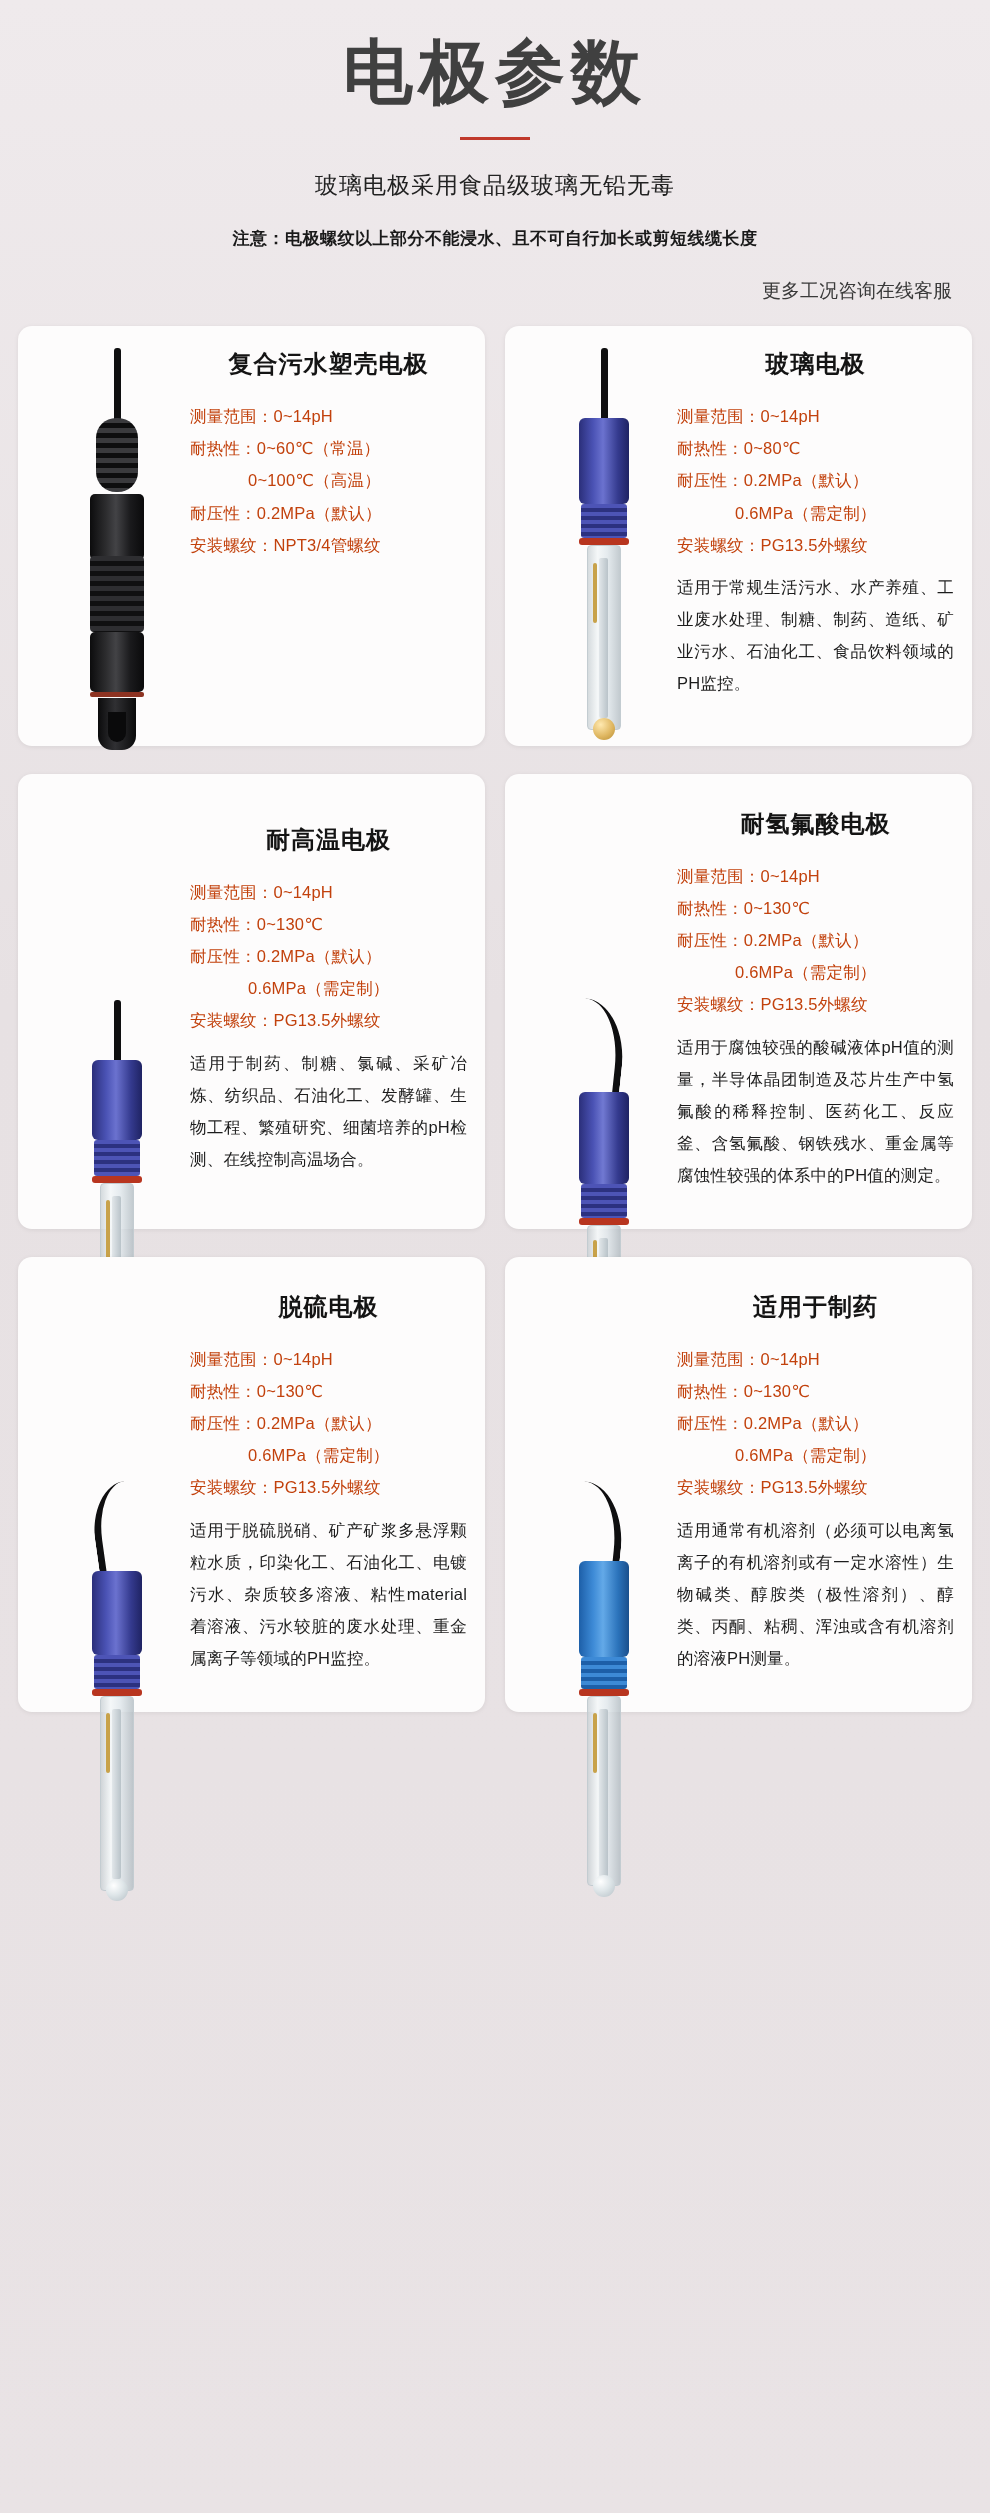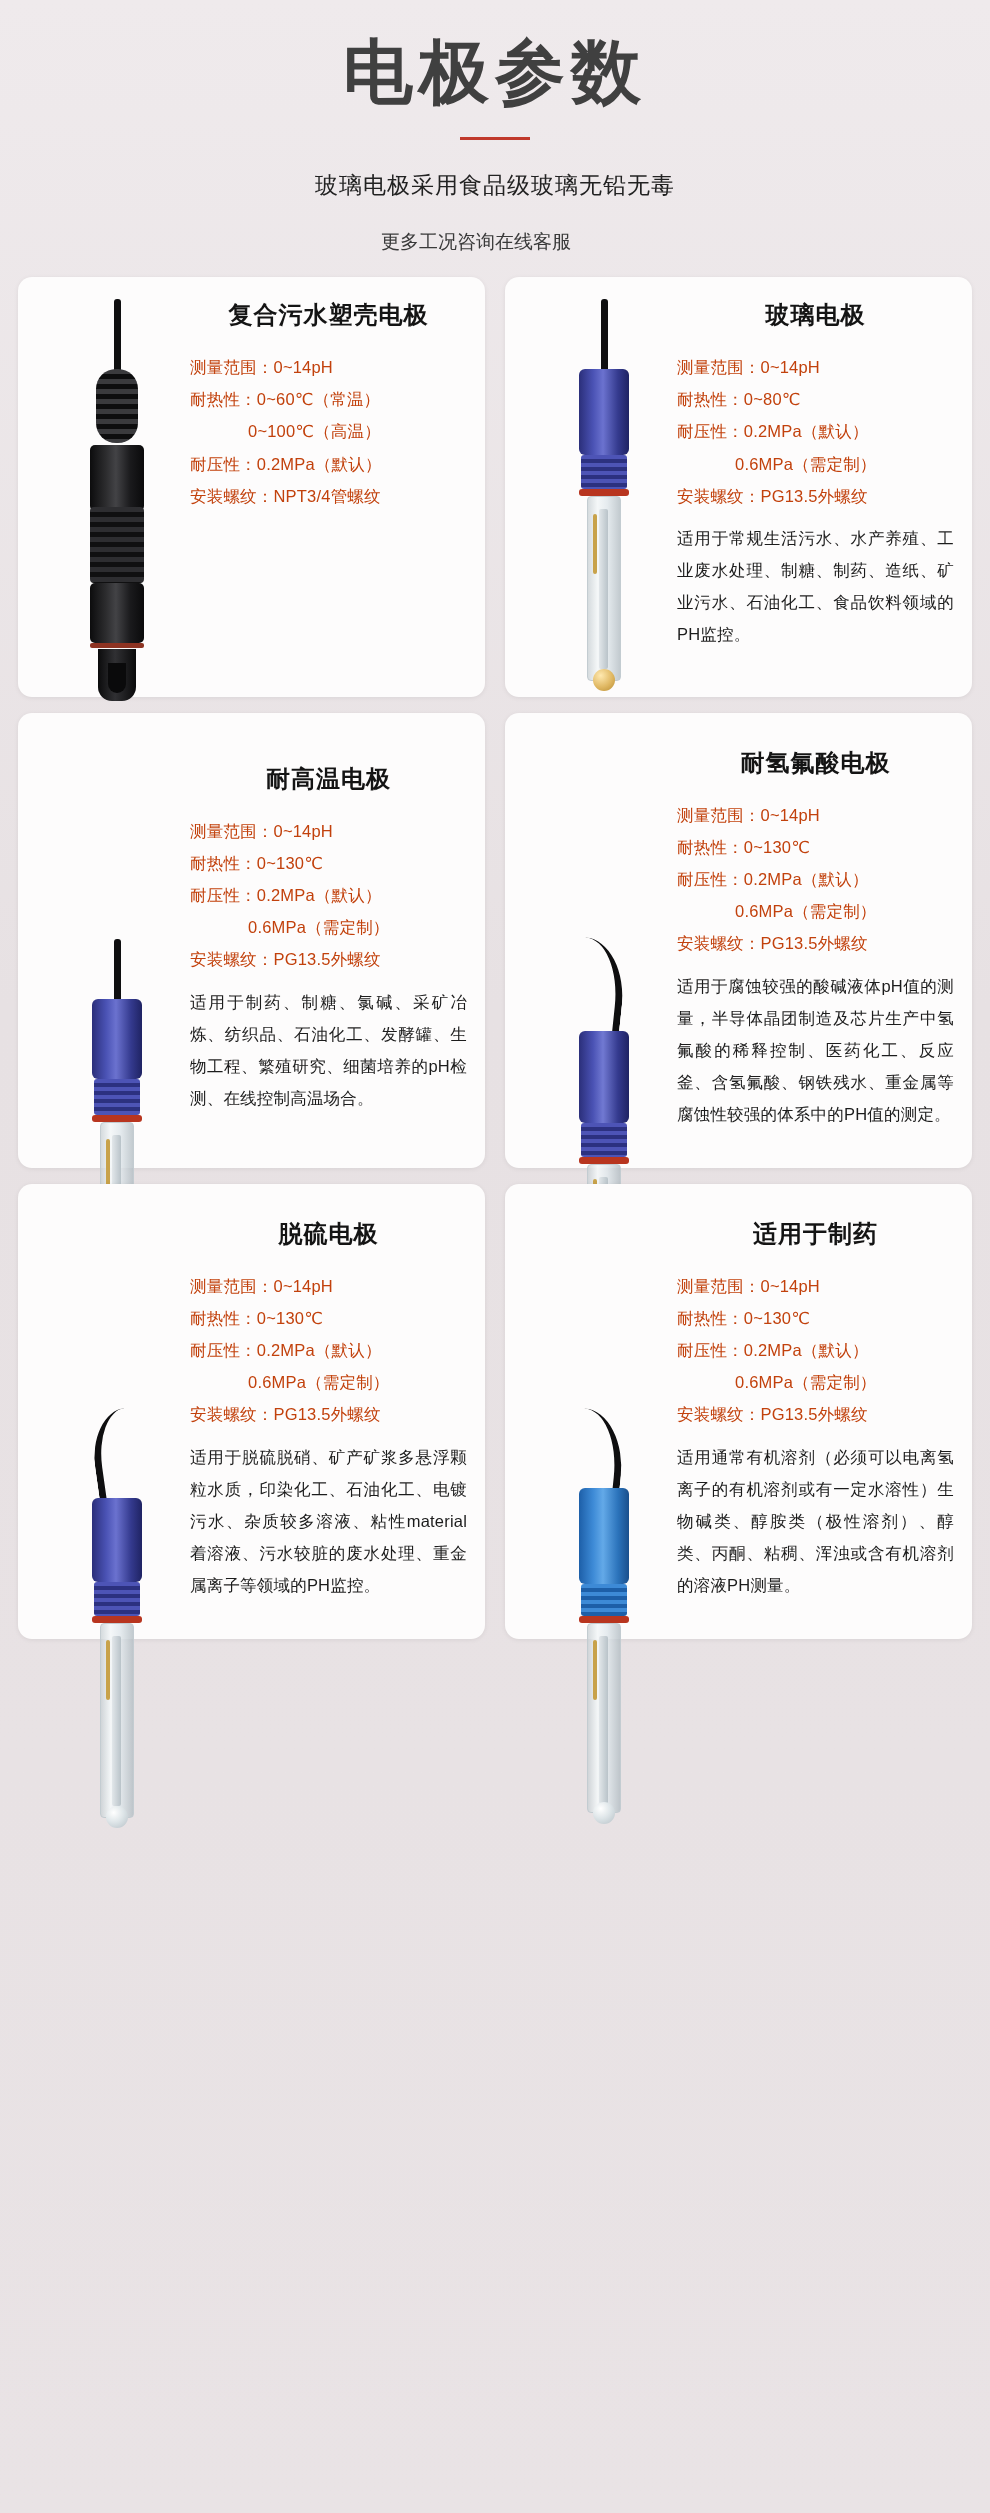--- a/index.html
+++ b/index.html
@@ -42,33 +42,33 @@
   }
   .notice {
     margin-top: 26px;
     font-size: 17px;
     font-weight: bold;
     color: #1a1a1a;
     letter-spacing: 0.5px;
   }
   .service-line {
     margin-top: 28px;
-    text-align: center;
+    text-align: right;
     padding-right: 38px;
     font-size: 19px;
     color: #3a3a3a;
   }
 
   
   .grid {
     margin-top: 22px;
     padding: 0 18px;
     display: grid;
     grid-template-columns: 1fr 1fr;
-    gap: 16px 20px;
+    gap: 28px 20px;
   }
   .card {
     background: #fdfcfc;
     border-radius: 14px;
     box-shadow: 0 1px 5px rgba(0,0,0,0.07);
     position: relative;
     padding: 22px 18px 26px 18px;
     min-height: 420px;
     display: flex;
     flex-direction: row;
@@ -213,20 +213,21 @@
     width: 18px; height: 30px; background: #0a0a0b; border-radius: 0 0 9px 9px;
   }
 </style>
 </head>
 <body>
 
 <div class="header">
   <div class="main-title">电极参数</div>
   <div class="title-rule"></div>
   <div class="subtitle">玻璃电极采用食品级玻璃无铅无毒</div>
+  <div class="notice">注意：电极螺纹以上部分不能浸水、且不可自行加长或剪短线缆长度</div>
   <div class="service-line">更多工况咨询在线客服</div>
 </div>
 
 <div class="grid">
 
   <div class="card">
     <div class="probe-col">
       <div class="probe">
         <div class="cable"></div>
         <div class="blk-spring" style="top:70px"></div>

